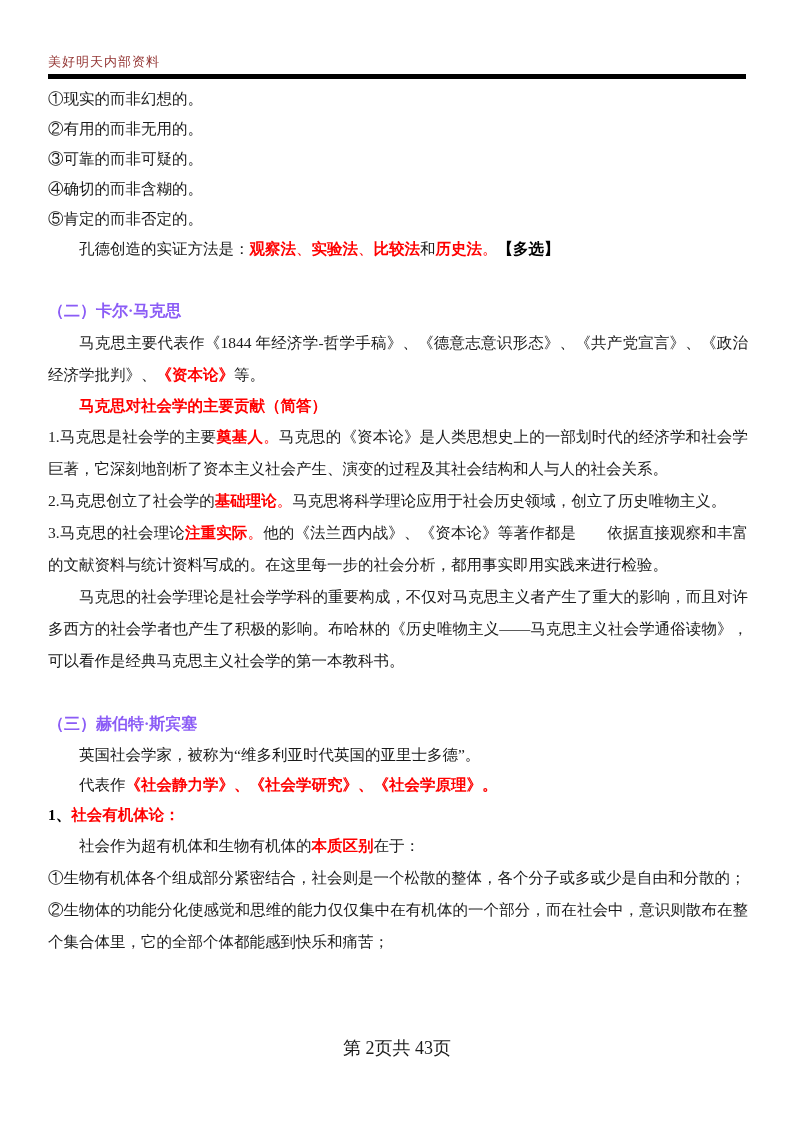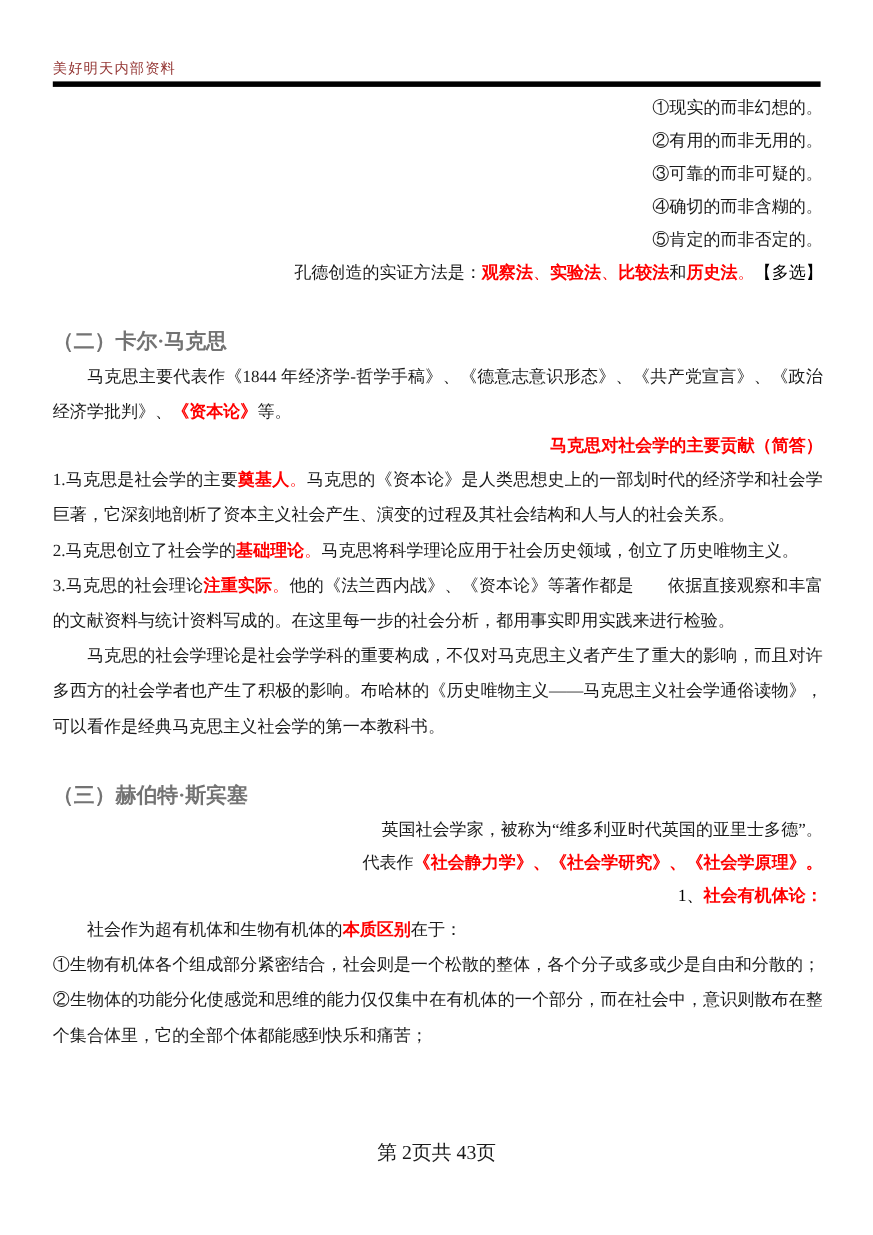--- a/index.html
+++ b/index.html
@@ -27,32 +27,32 @@
     height: 5px;
     background: #000000;
   }
   .body-col {
     position: absolute;
     top: 84px; left: 48px;
     width: 700px;
     font-size: 15.5px;
     color: #1a1a1a;
   }
-  .line  { line-height: 30px; white-space: nowrap; text-align: right; }
+  .line  { line-height: 30px; white-space: nowrap; }
   .para  { line-height: 32px; text-align: justify; text-justify: inter-ideograph; }
   .heading {
     margin-top: 31px;
     line-height: 32px;
-    font-size: 19px;
+    font-size: 16px;
     font-weight: bold;
-    color: #737373;
+    color: #8b5cf6;
   }
   .indent { text-indent: 2em; }
   .r  { color: #ff0000; }
-  .b  { font-weight: normal; color: #000000; }
+  .b  { font-weight: bold; color: #000000; }
   .rb { color: #ff0000; font-weight: bold; margin-top: 36px; }
   .ftr {
     position: absolute;
     top: 1040px; left: 0; right: 0;
     text-align: center;
     font-size: 18px;
     line-height: 16px;
     color: #1a1a1a;
   }
 </style>

